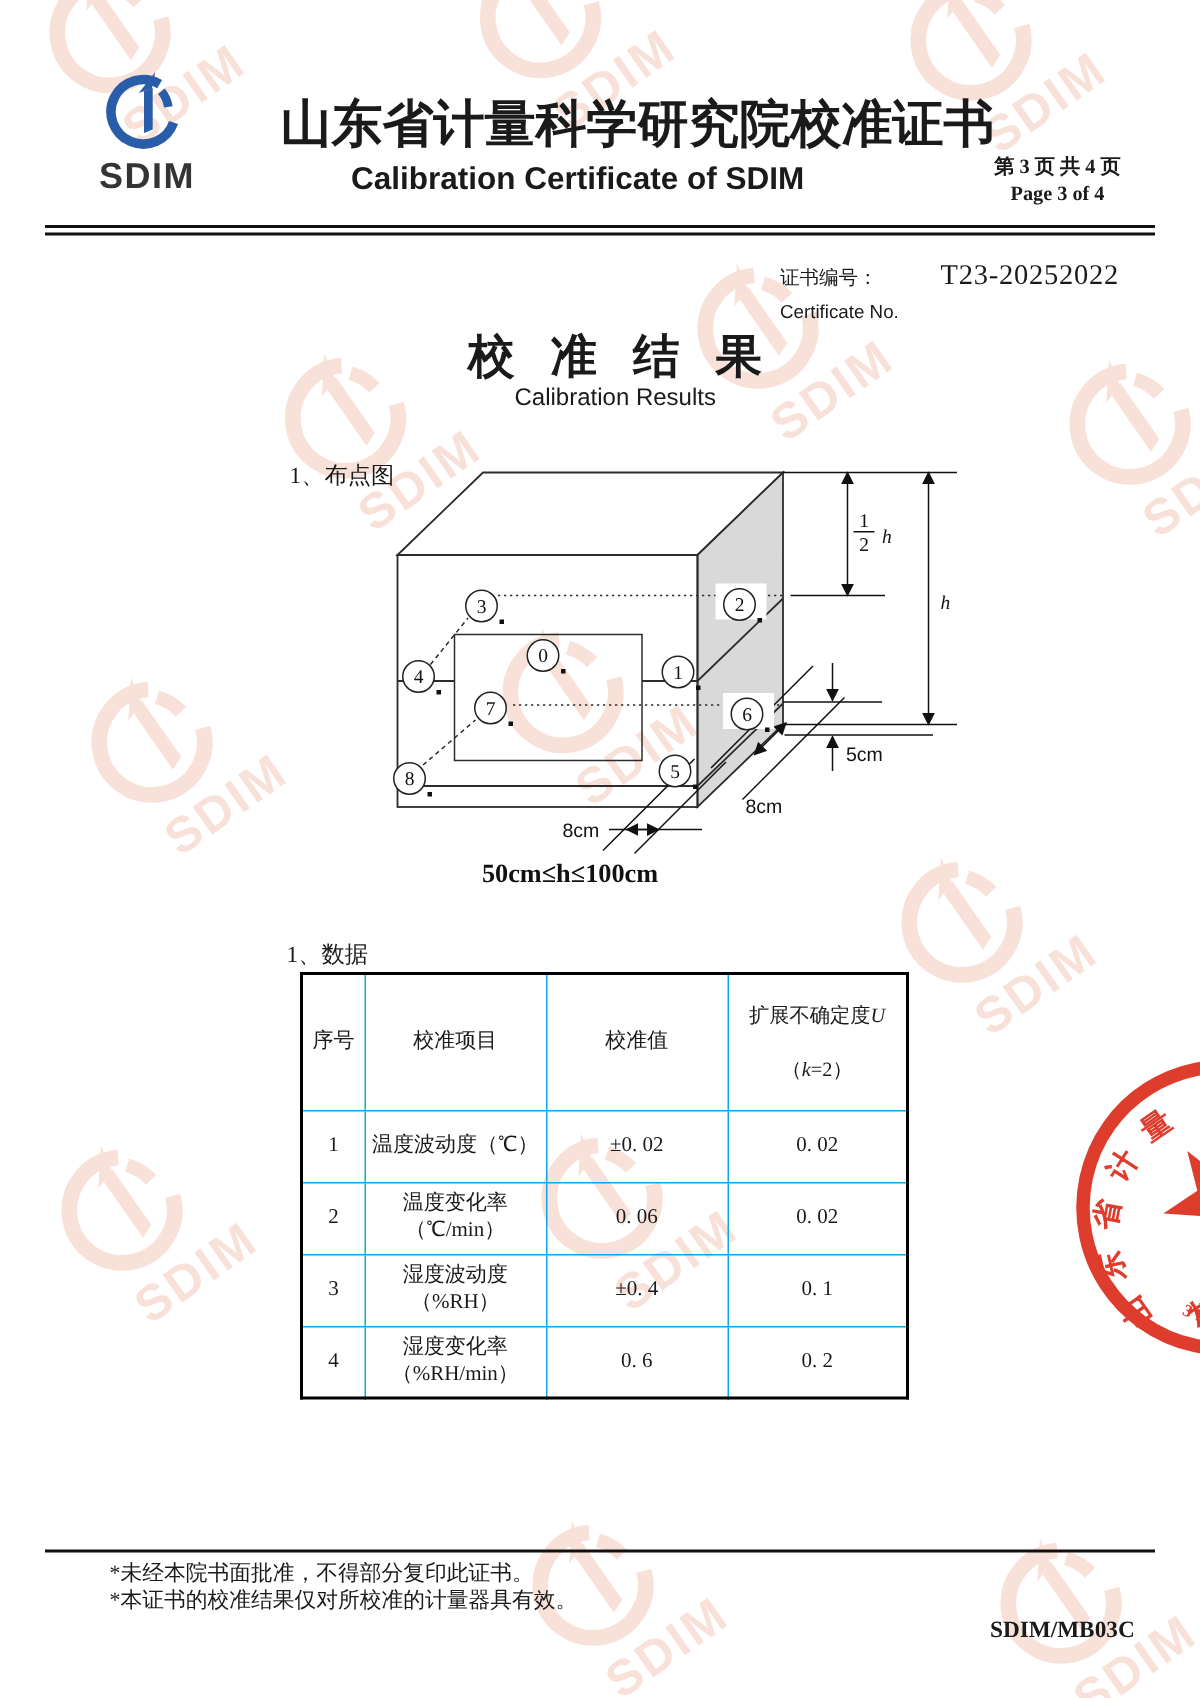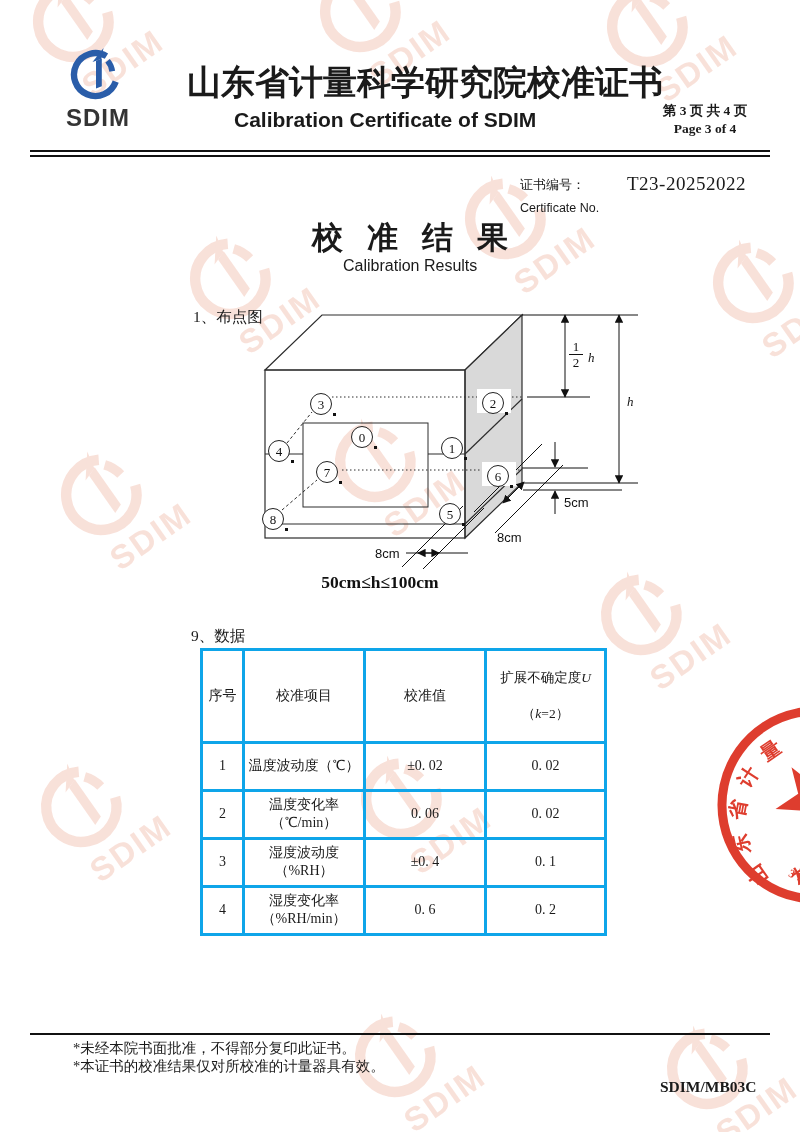--- a/index.html
+++ b/index.html
@@ -43,21 +43,21 @@
   #sec2-label { position:absolute; left:191px; top:626px; }
 
   
   #diagram { position:absolute; left:190px; top:300px; z-index:1; }
   #diagram text { fill:#111; }
   .dnum { font-family:"Liberation Serif",serif; font-size:13px; }
   .dsans { font-family:"Liberation Sans",sans-serif; font-size:13px; }
 
   
   .data-table { position:absolute; left:200px; top:648px; border-collapse:collapse; table-layout:fixed; z-index:1; }
-  .data-table td, .data-table th { border:3px solid #0ea5e9; text-align:center; vertical-align:middle;
+  .data-table td, .data-table th { border:1px solid #0ea5e9; text-align:center; vertical-align:middle;
         font-size:14px; font-weight:normal; padding:0; white-space:pre-line; line-height:1.3; }
   .data-table { border:2px solid #000; }
   .data-table th { font-size:14px; }
   .data-table .c1 { width:42px; } .data-table .c2 { width:121px; }
   .data-table .c3 { width:121px; } .data-table .c4 { width:120px; }
   .data-table thead tr { height:49px; }
   .data-table tbody tr { height:48px; }
   .ital { font-style:italic; }
   .h4line { display:block; font-size:13.5px; }
 
@@ -276,21 +276,21 @@
     <text class="dnum" x="386" y="67" text-anchor="middle" font-size="12">2</text>
     <text class="dnum" x="398" y="62" font-size="14" font-style="italic">h</text>
     <text class="dnum" x="437" y="106" font-size="15" font-style="italic">h</text>
     <text class="dsans" x="374" y="207">5cm</text>
     <text class="dsans" x="185" y="258">8cm</text>
     <text class="dsans" x="307" y="242">8cm</text>
     <text x="190" y="288" text-anchor="middle" font-size="17.5" font-weight="bold">50cm≤h≤100cm</text>
   </g>
 </svg>
 
-<div id="sec2-label" class="sec-label z1">9、数据</div>
+<div id="sec2-label" class="sec-label z1">1、数据</div>
 
 <table class="data-table">
   <colgroup>
       <col class="c1">
       <col class="c2">
       <col class="c3">
       <col class="c4">
     </colgroup>
   <thead>
     <tr>

